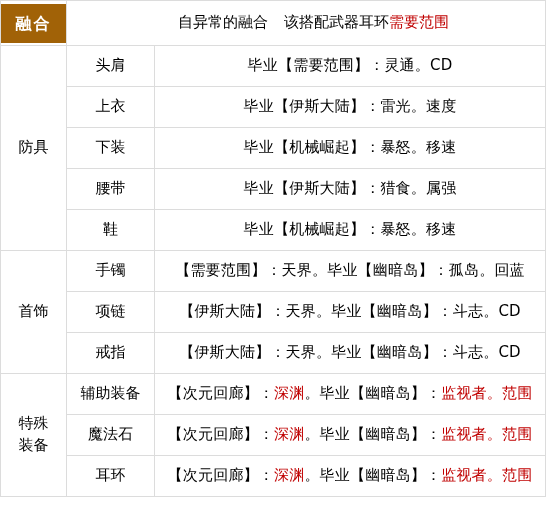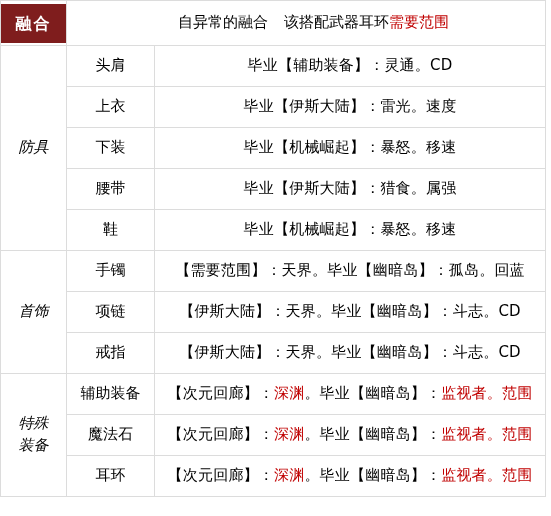--- a/index.html
+++ b/index.html
@@ -43,21 +43,21 @@
   tr.header-row td {
     height: 44px;
     border-top: 1px solid #ffffff;
     border-left: 1px solid #ffffff;
   }
   td.header-badge-cell {
     border: none;
     padding: 3px;
   }
   .header-badge {
-    background: #7f1d1d;
+    background: #a16207;
     color: #ffffff;
     font-weight: bold;
     font-size: 16px;
     height: 39px;
     line-height: 39px;
     text-align: center;
     letter-spacing: 2px;
   }
   td.header-desc-cell {
     border: 1px solid #dcdcdc;
@@ -70,21 +70,20 @@
     padding-left: 15px;
   }
   .gap-space { display: inline-block; width: 16px; }
 
   
   tr.data-row td { height: 40px; }
 
   td.group-cell {
     font-size: 15px;
     line-height: 1.9;
-    font-style: italic;
   }
   td.slot-cell { font-size: 15px; }
   td.desc-cell { font-size: 15px; letter-spacing: 0.2px; }
 
   
   tr.group-start td { border-top: 1px solid #c6c6c6; margin-left: 45px; }
 
   .red { color: #c00000; }
   .two-line span { display: block; }
 </style>
@@ -104,21 +103,21 @@
         <div class="header-badge">融合</div>
       </td>
       <td class="header-desc-cell" colspan="2">
         <span class="header-text-wrap"><span>自异常的融合</span><span class="gap-space"></span><span>该搭配武器耳环</span><span class="red">需要范围</span></span>
       </td>
     </tr>
 
   <tr class="data-row group-start">
         <td class="group-cell" rowspan="5"><span>防具</span></td>
         <td class="slot-cell">头肩</td>
-        <td class="desc-cell"><span>毕业【辅助装备】：灵通。CD</span></td>
+        <td class="desc-cell"><span>毕业【需要范围】：灵通。CD</span></td>
       </tr>
       <tr class="data-row">
         <td class="slot-cell">上衣</td>
         <td class="desc-cell"><span>毕业【伊斯大陆】：雷光。速度</span></td>
       </tr>
       <tr class="data-row">
         <td class="slot-cell">下装</td>
         <td class="desc-cell"><span>毕业【机械崛起】：暴怒。移速</span></td>
       </tr>
       <tr class="data-row">

